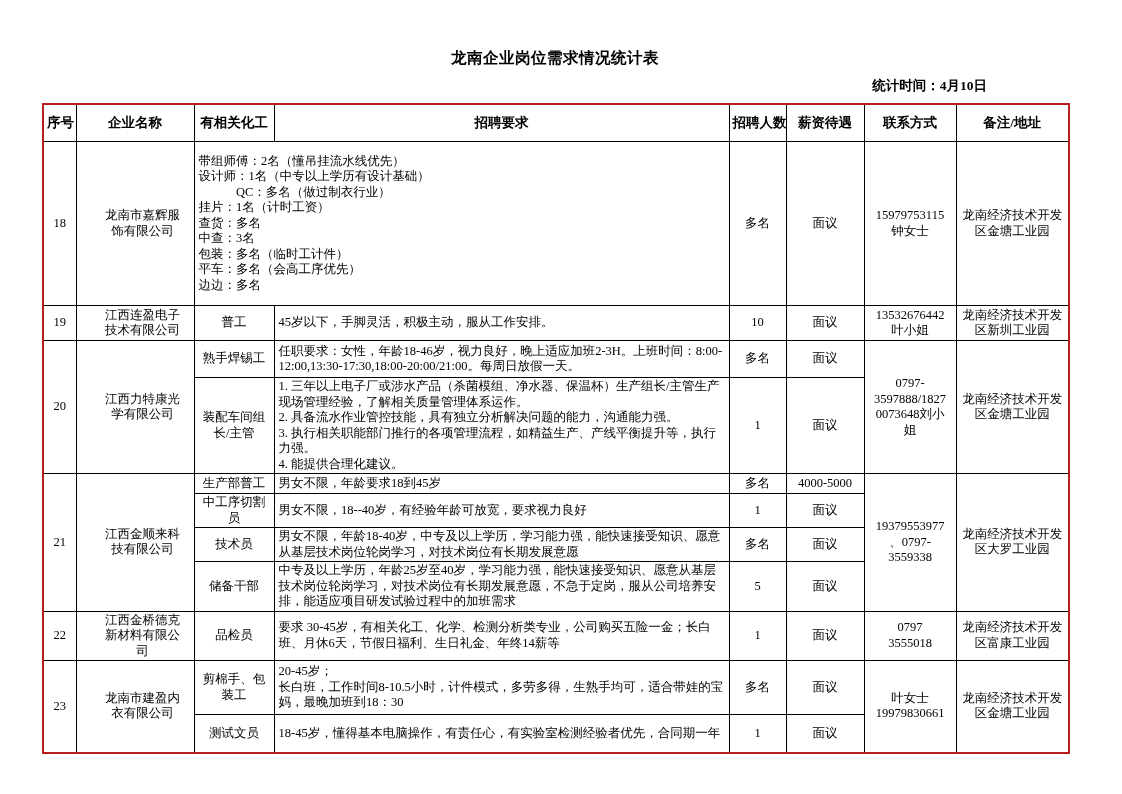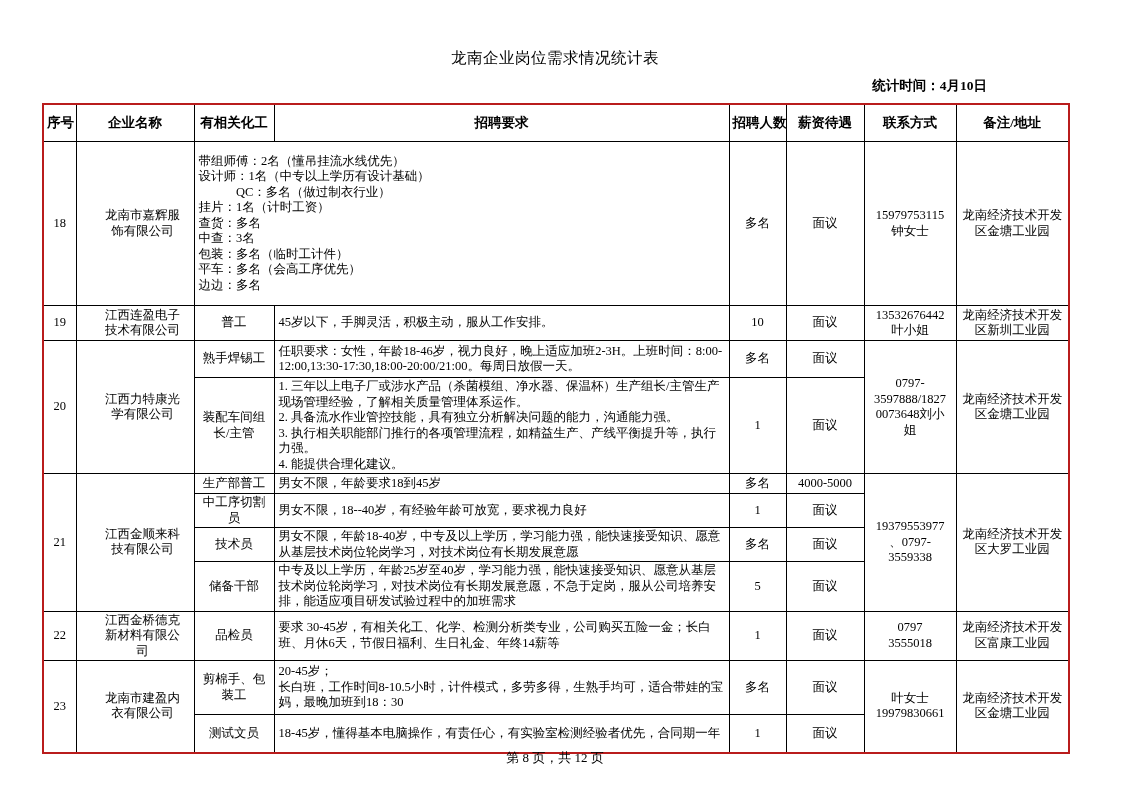--- a/index.html
+++ b/index.html
@@ -1,19 +1,19 @@
 <!DOCTYPE html>
 <html><head>
 <meta charset="utf-8">
 <style>
   html,body{margin:0;padding:0;background:#fff;}
   body{font-family:"Liberation Serif","DejaVu Serif",serif;color:#000;}
   #page{position:relative;width:1122px;height:794px;background:#fff;overflow:hidden;}
   .doc-title{position:absolute;left:42px;top:48px;width:1026px;text-align:center;
-             font-weight:normal;font-size:15.5px;letter-spacing:.5px;}
+             font-weight:bold;font-size:15.5px;letter-spacing:.5px;}
   .stat-time{position:absolute;top:77px;right:135px;font-weight:bold;font-size:13.5px;margin-left:12px;}
   table.jobs{position:absolute;left:42px;top:103px;width:1026px;border-collapse:collapse;
              table-layout:fixed;border:2px solid #b91c1c;}
   table.jobs th,table.jobs td{border:1px solid #000;vertical-align:middle;
              font-size:12.5px;line-height:15.5px;text-align:center;padding:1px 3px;
              white-space:pre-line;word-break:break-word;overflow:hidden;}
   table.jobs th{font-weight:bold;font-size:13.5px;height:34px;white-space:nowrap;}
   table.jobs td.left{text-align:left;padding-left:4px;padding-right:4px;}
   table.jobs td.pad8{padding-left:23px;padding-right:8px;margin-left:45px;}
   .page-footer{position:absolute;left:42px;top:749px;width:1026px;text-align:center;
@@ -154,14 +154,13 @@
           <td rowspan="2">龙南经济技术开发区金塘工业园</td>
         </tr>
         <tr style="height: 38px;">
           <td>测试文员</td>
           <td class="left">18-45岁，懂得基本电脑操作，有责任心，有实验室检测经验者优先，合同期一年</td>
           <td>1</td>
           <td>面议</td>
         </tr>
       </tbody>
   </table>
-  <div class="page-footer">第 8 页，共 12 页</div>
 </div>
 
 </body></html>

